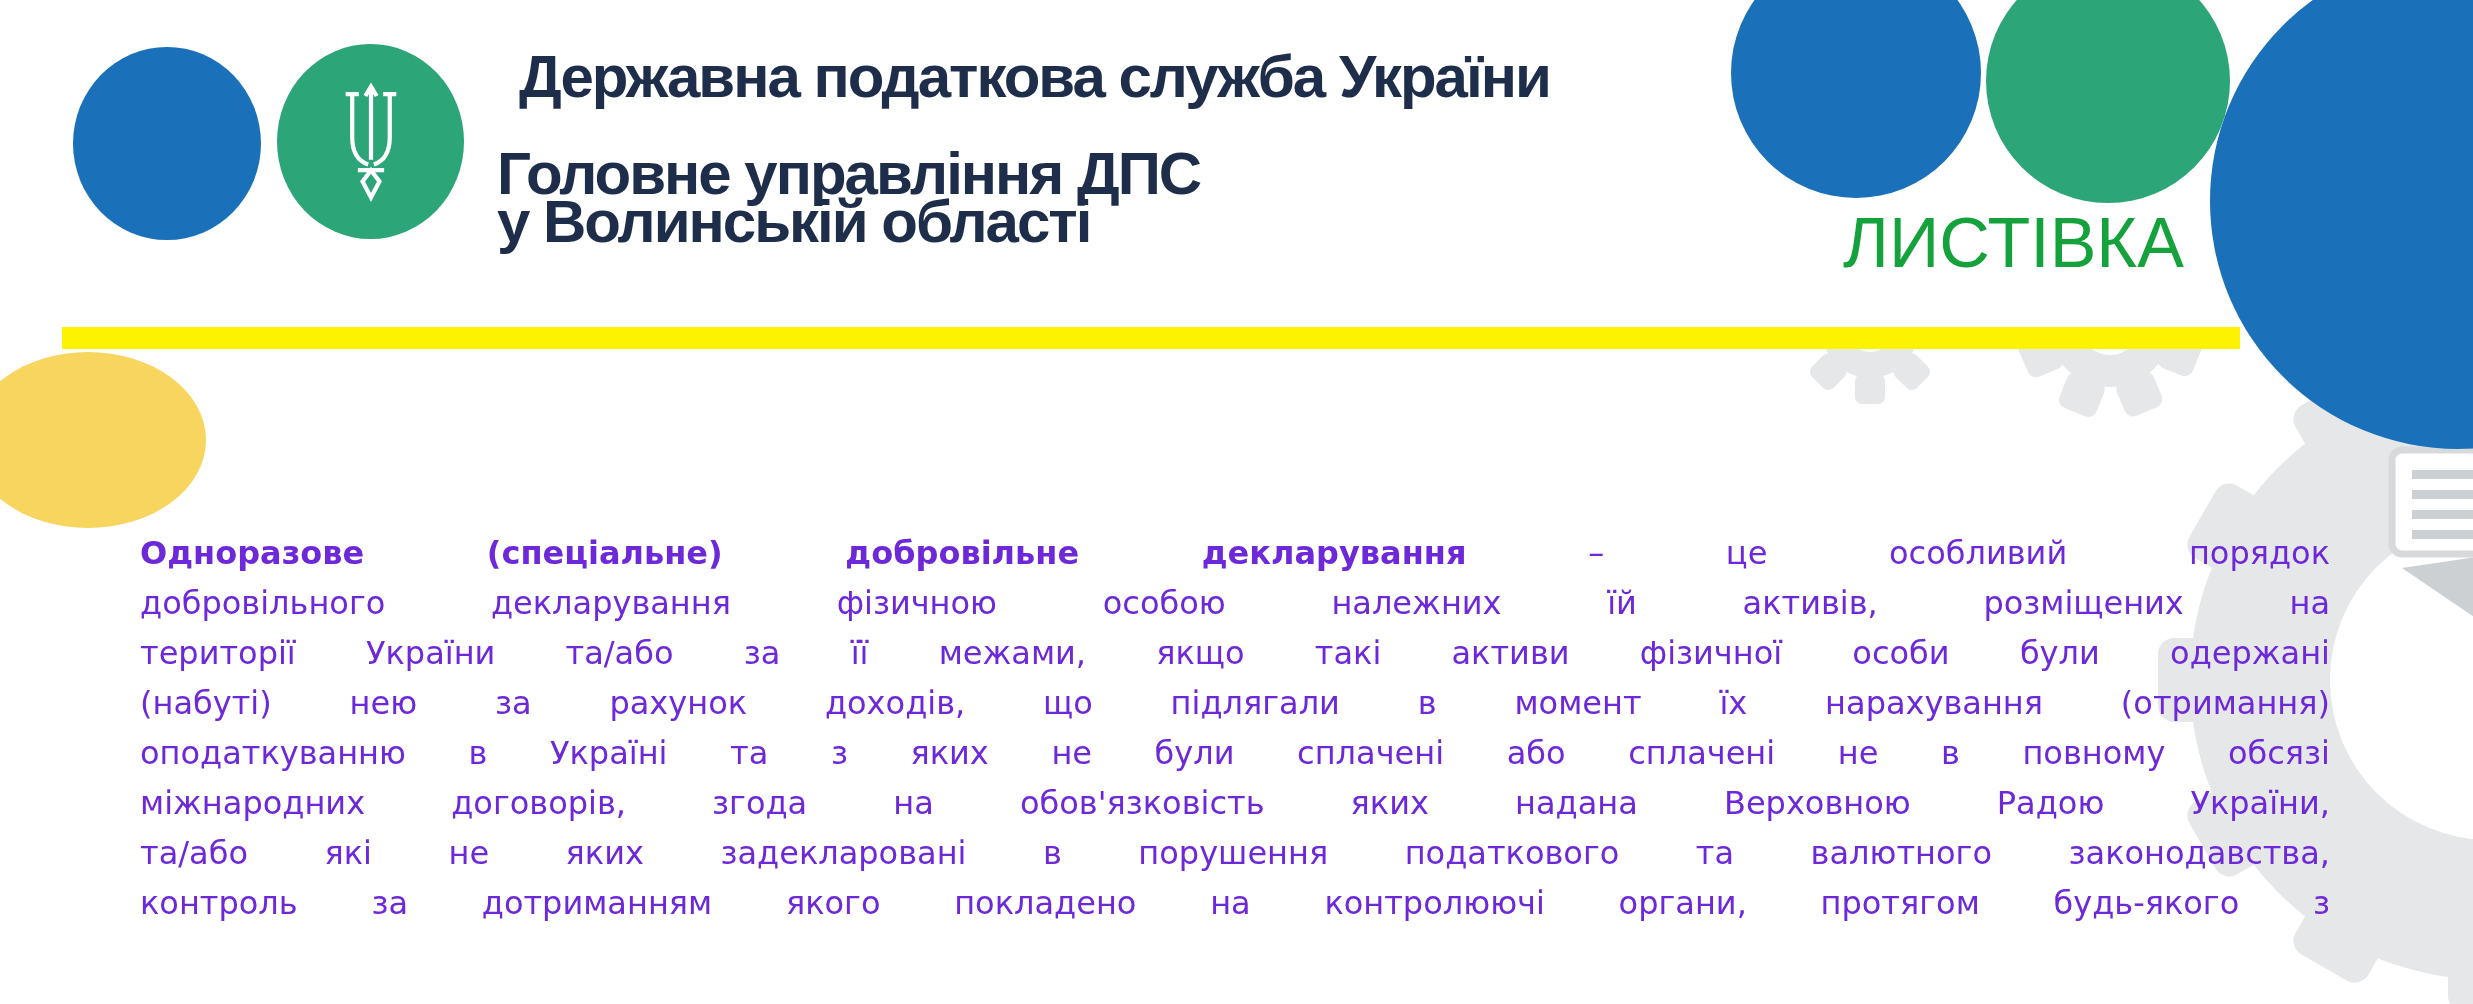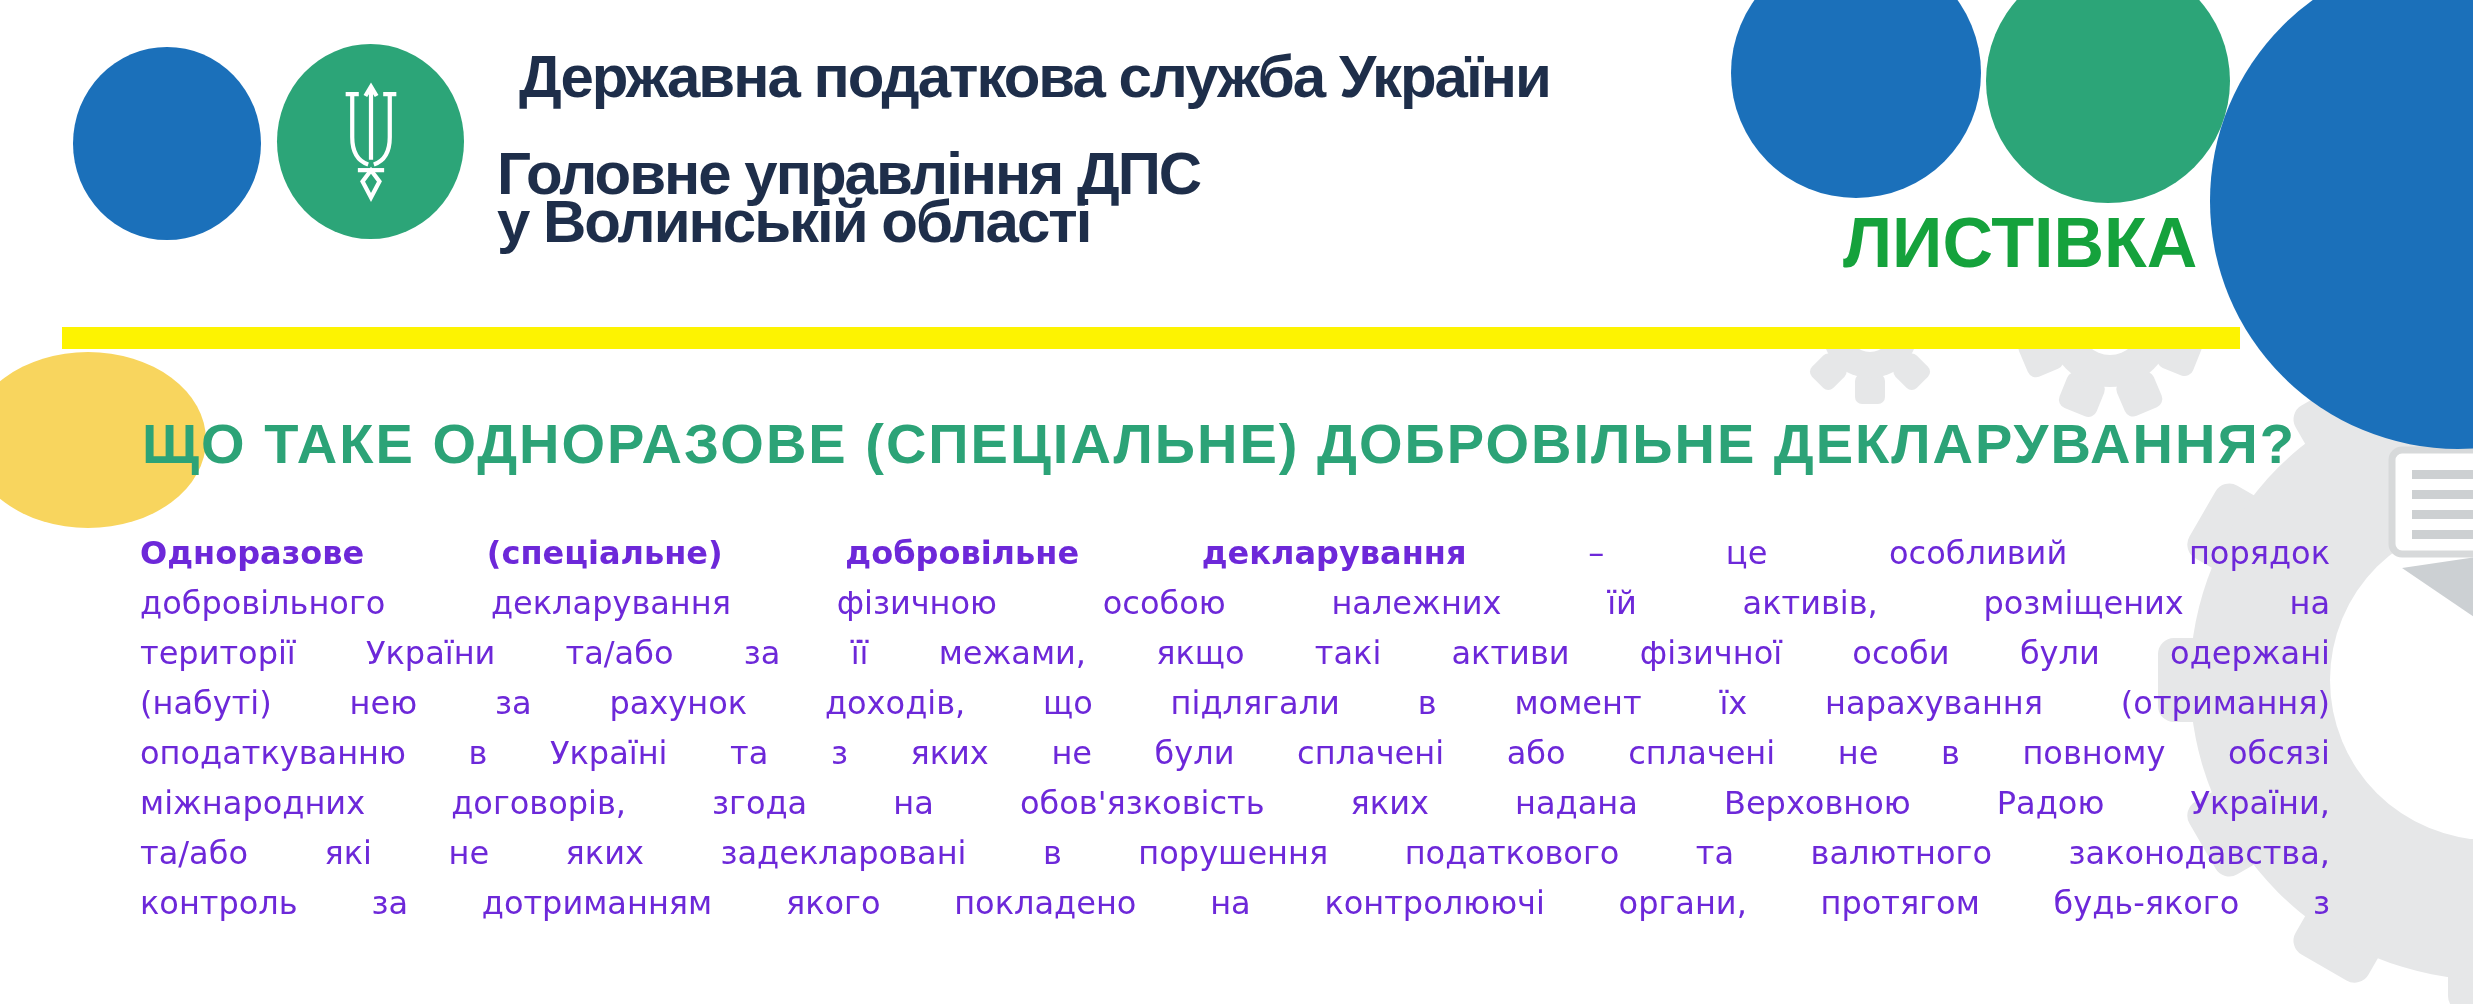--- a/index.html
+++ b/index.html
@@ -41,21 +41,21 @@
     position:absolute;left:1986px;top:-41px;width:244px;height:244px;
     border-radius:50%;background:#2ca578;z-index:2;
   }
   .tr-big-blue{
     position:absolute;left:2210px;top:-47px;width:496px;height:496px;
     border-radius:50%;background:#1b70ba;z-index:2;
   }
   
   .badge{
     position:absolute;left:1843px;top:208px;
-    color:#15a23c;font-weight:700;font-size:70px;line-height:70px;
+    color:#15a23c;font-weight:400;font-size:70px;line-height:70px;
     letter-spacing:0px;white-space:nowrap;z-index:3;
   }
   
   .divider{
     position:absolute;left:62px;top:327px;width:2178px;height:22px;
     background:#fdf301;z-index:2;
   }
   .yellow-circle{
     position:absolute;left:-30px;top:352px;width:236px;height:176px;
     border-radius:50%;background:#f8d55e;z-index:1;
@@ -166,21 +166,20 @@
   <div class="org-line org1">Державна податкова служба України</div>
   <div class="org-line org2">Головне управління ДПС</div>
   <div class="org-line org3">у Волинській області</div>
 
   <div class="tr-blue"></div>
   <div class="tr-green"></div>
   <div class="tr-big-blue"></div>
 
   <div class="badge">ЛИСТІВКА</div>
 
-  <div class="heading">ЩО ТАКЕ ОДНОРАЗОВЕ (СПЕЦІАЛЬНЕ) ДОБРОВІЛЬНЕ ДЕКЛАРУВАННЯ?</div>
 
   <div class="bodytext">
     <div class="bline"><span class="b">Одноразове (спеціальне) добровільне декларування</span><span> – це особливий порядок</span></div>
     <div class="bline">добровільного декларування фізичною особою належних їй активів, розміщених на</div>
     <div class="bline">території України та/або за її межами, якщо такі активи фізичної особи були одержані</div>
     <div class="bline">(набуті) нею за рахунок доходів, що підлягали в момент їх нарахування (отримання)</div>
     <div class="bline">оподаткуванню в Україні та з яких не були сплачені або сплачені не в повному обсязі</div>
     <div class="bline">міжнародних договорів, згода на обов'язковість яких надана Верховною Радою України,</div>
     <div class="bline">та/або які не яких задекларовані в порушення податкового та валютного законодавства,</div>
     <div class="bline">контроль за дотриманням якого покладено на контролюючі органи, протягом будь-якого з</div>

